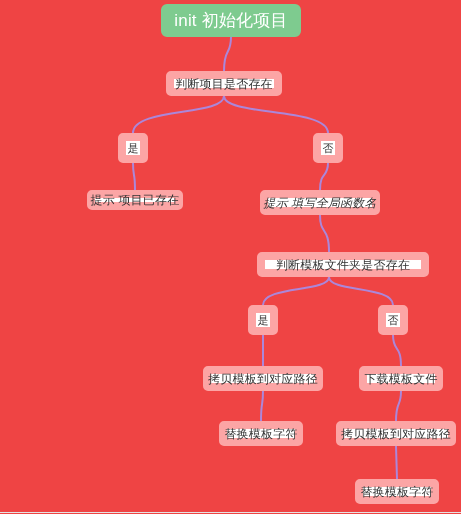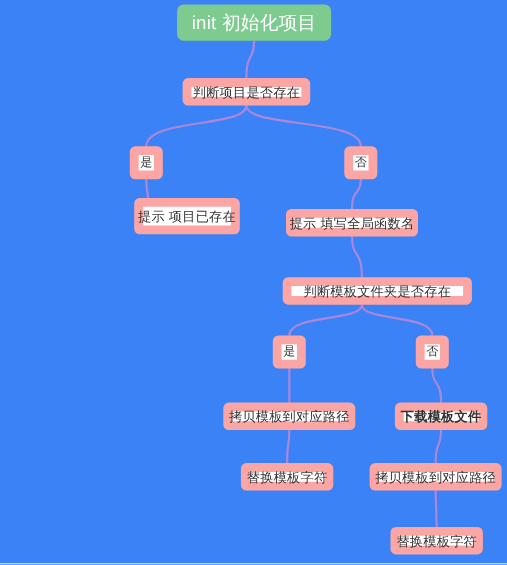--- a/index.html
+++ b/index.html
@@ -7,21 +7,21 @@
     padding: 0;
     background: #ffffff;
   }
   body {
     font-family: "Liberation Sans", "DejaVu Sans", sans-serif;
   }
   #canvas {
     position: relative;
     width: 461px;
     height: 514px;
-    background: #3b82f6;
+    background: #ef4444;
     overflow: hidden;
   }
   #edges {
     position: absolute;
     left: 0;
     top: 0;
     width: 461px;
     height: 514px;
     pointer-events: none;
   }
@@ -85,39 +85,39 @@
       </div>
       <div class="node" style="left: 166px; top: 71px; width: 116px; height: 25px;">
         <span>判断项目是否存在</span>
       </div>
       <div class="node label" style="left: 118px; top: 133px; width: 30px; height: 30px;">
         <span>是</span>
       </div>
       <div class="node label" style="left: 313px; top: 133px; width: 30px; height: 30px;">
         <span>否</span>
       </div>
-      <div class="node" style="left: 87px; top: 180px; width: 96px; height: 33px; margin-left: 35px;">
+      <div class="node" style="left: 87px; top: 190px; width: 96px; height: 20px;">
         <span>提示 项目已存在</span>
       </div>
-      <div class="node" style="left: 260px; top: 190px; width: 120px; height: 25px;">
+      <div class="node" style="left: 260px; top: 190px; width: 120px; height: 25px; font-style: italic;">
         <span>提示 填写全局函数名</span>
       </div>
       <div class="node" style="left: 257px; top: 252px; width: 172px; height: 25px;">
         <span>判断模板文件夹是否存在</span>
       </div>
       <div class="node label" style="left: 248px; top: 305px; width: 30px; height: 30px;">
         <span>是</span>
       </div>
       <div class="node label" style="left: 378px; top: 305px; width: 30px; height: 30px;">
         <span>否</span>
       </div>
       <div class="node" style="left: 203px; top: 366px; width: 120px; height: 25px;">
         <span>拷贝模板到对应路径</span>
       </div>
-      <div class="node" style="left: 359px; top: 366px; width: 84px; height: 25px; font-weight: bold;">
+      <div class="node" style="left: 359px; top: 366px; width: 84px; height: 25px;">
         <span>下载模板文件</span>
       </div>
       <div class="node" style="left: 219px; top: 421px; width: 84px; height: 25px;">
         <span>替换模板字符</span>
       </div>
       <div class="node" style="left: 336px; top: 421px; width: 120px; height: 25px;">
         <span>拷贝模板到对应路径</span>
       </div>
       <div class="node" style="left: 355px; top: 479px; width: 84px; height: 25px;">
         <span>替换模板字符</span>

